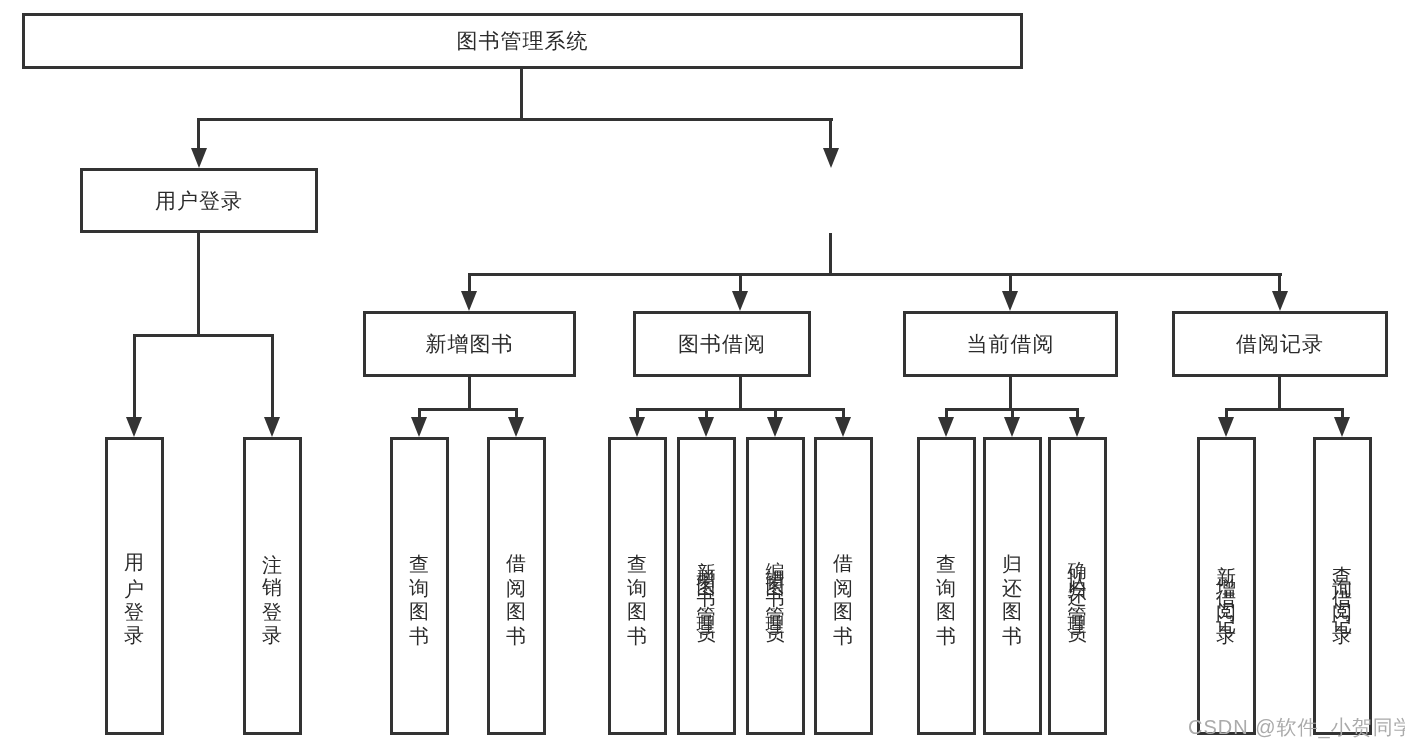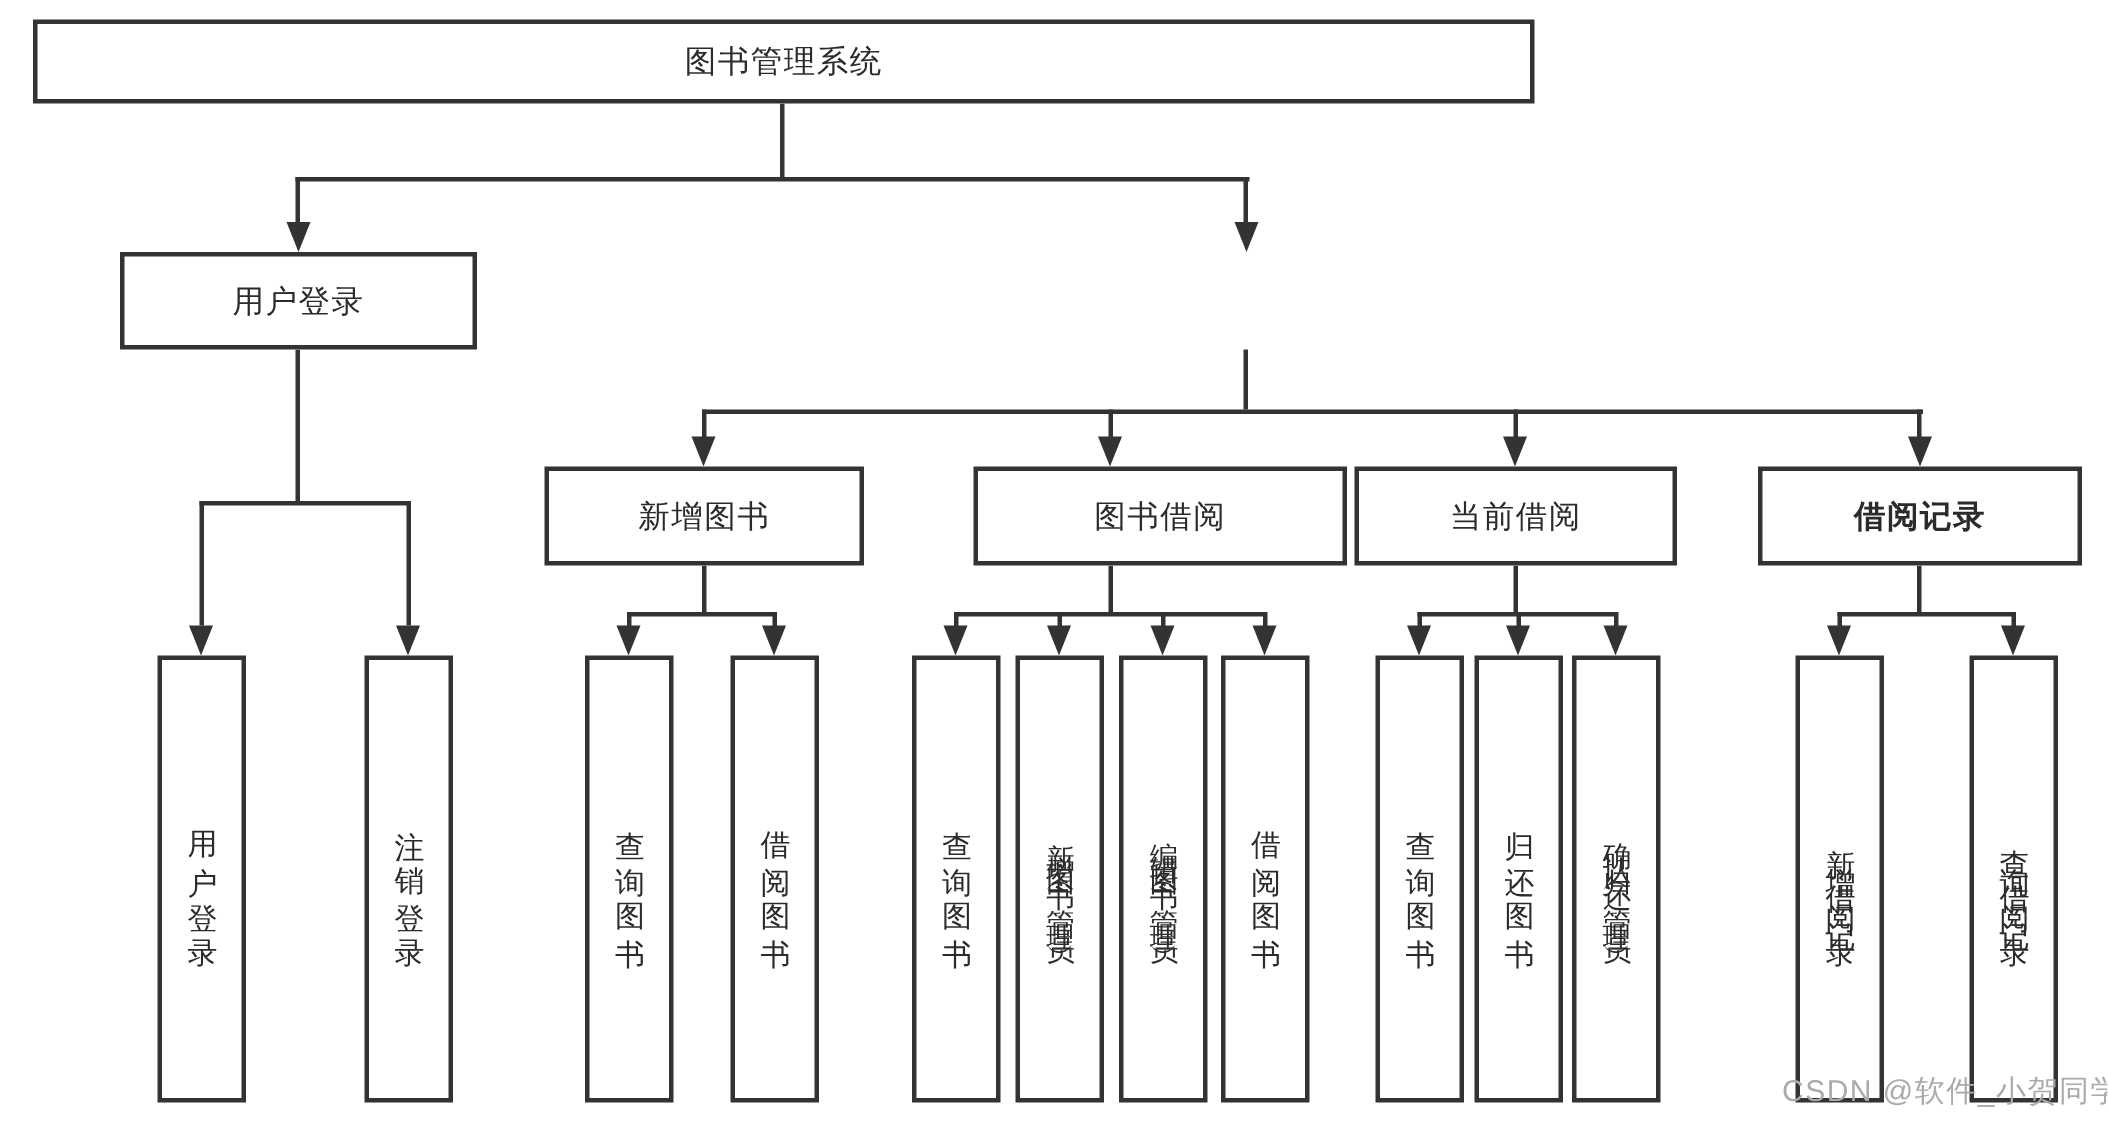--- a/index.html
+++ b/index.html
@@ -112,27 +112,27 @@
     <span>图书管理系统</span>
   </div>
 
   <div class="hbox" style="left:80px;top:168px;width:238px;height:65px;">
     <span>用户登录</span>
   </div>
 
   <div class="hbox" style="left:363px;top:311px;width:213px;height:66px;">
     <span>新增图书</span>
   </div>
-  <div class="hbox" style="left:649px;top:311px;width:249px;height:66px;">
+  <div class="hbox" style="left:633px;top:311px;width:178px;height:66px;">
     <span>图书借阅</span>
   </div>
   <div class="hbox" style="left:903px;top:311px;width:215px;height:66px;align-items:center;">
     <span>当前借阅</span>
   </div>
-  <div class="hbox" style="left:1172px;top:311px;width:216px;height:66px;font-weight:bold;">
+  <div class="hbox" style="left:1172px;top:311px;width:216px;height:66px;">
     <span>借阅记录</span>
   </div>
 
   <div class="vbox" style="left:105px;">
     <span class="vt s4">用户登录</span>
   </div>
   <div class="vbox" style="left:243px;">
     <span class="vt s4">注销登录</span>
   </div>
 

